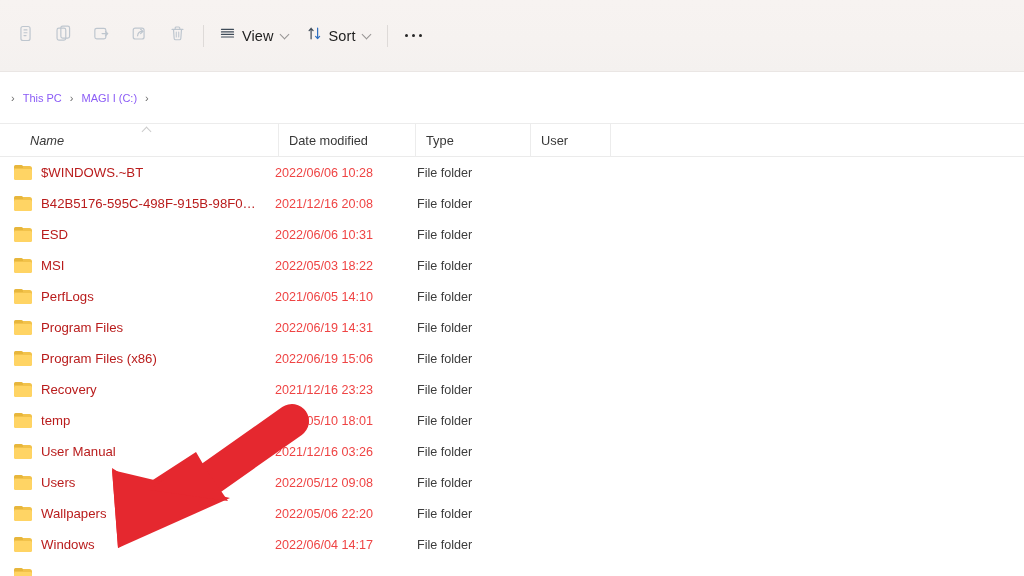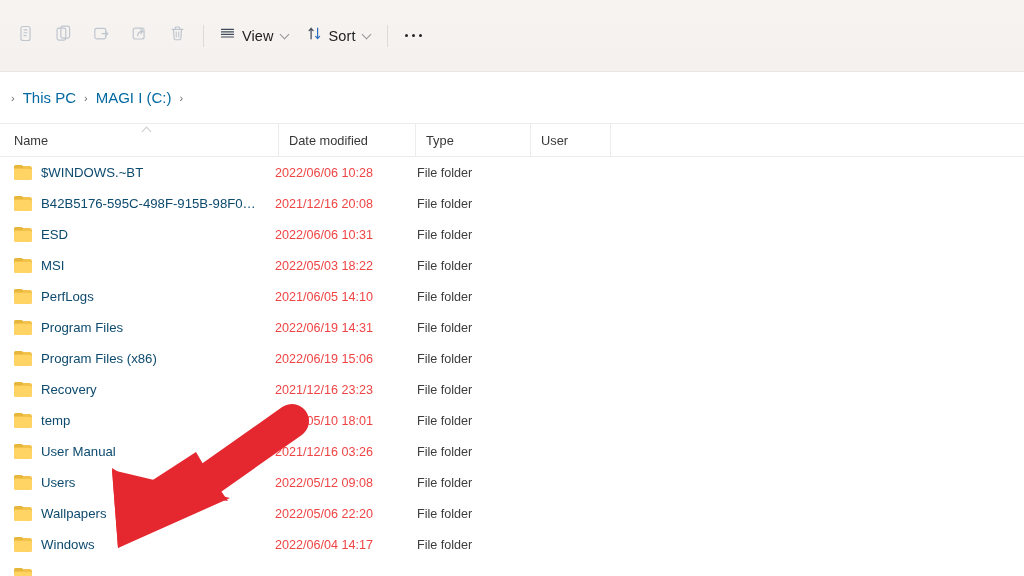--- a/index.html
+++ b/index.html
@@ -98,22 +98,22 @@
     width: 1024px;
     height: 52px;
     background: #ffffff;
     display: flex;
     align-items: center;
     padding-left: 8px;
     border-bottom: 1px solid #ececec;
   }
 
   .crumb {
-    font-size: 15px;
-    color: #0369a1;
+    font-size: 11px;
+    color: #8b5cf6;
     padding: 3px 5px;
     border-radius: 4px;
     white-space: nowrap;
   }
 
   .crumbsep {
     font-size: 11px;
     color: #6b6b6b;
     padding: 0 3px;
     user-select: none;
@@ -134,21 +134,21 @@
     top: 0;
     height: 33px;
     display: flex;
     align-items: center;
     font-size: 12.8px;
     color: #383838;
     padding-left: 10px;
     border-left: 1px solid #ececec;
     white-space: nowrap;
   }
-  .colcell.first { border-left: none; padding-left: 14px; }
+  .colcell.first { border-left: none; padding-left: 30px; font-style: italic; }
 
   .sortmark {
     position: absolute;
     left: 141px;
     top: 1px;
     width: 12px; height: 8px;
     opacity: .30;
   }
   .sortmark::after {
     content: "";
@@ -184,21 +184,21 @@
     display: flex;
     align-items: center;
     gap: 9px;
     padding-left: 14px;
     width: 262px;
     overflow: hidden;
   }
 
   .nm {
     font-size: 13.2px;
-    color: #0c4a6e;
+    color: #b91c1c;
     white-space: nowrap;
     overflow: hidden;
     text-overflow: ellipsis;
   }
 
   .cell-date {
     position: absolute;
     left: 275px;
     font-size: 12.6px;
     color: #ef4444;

